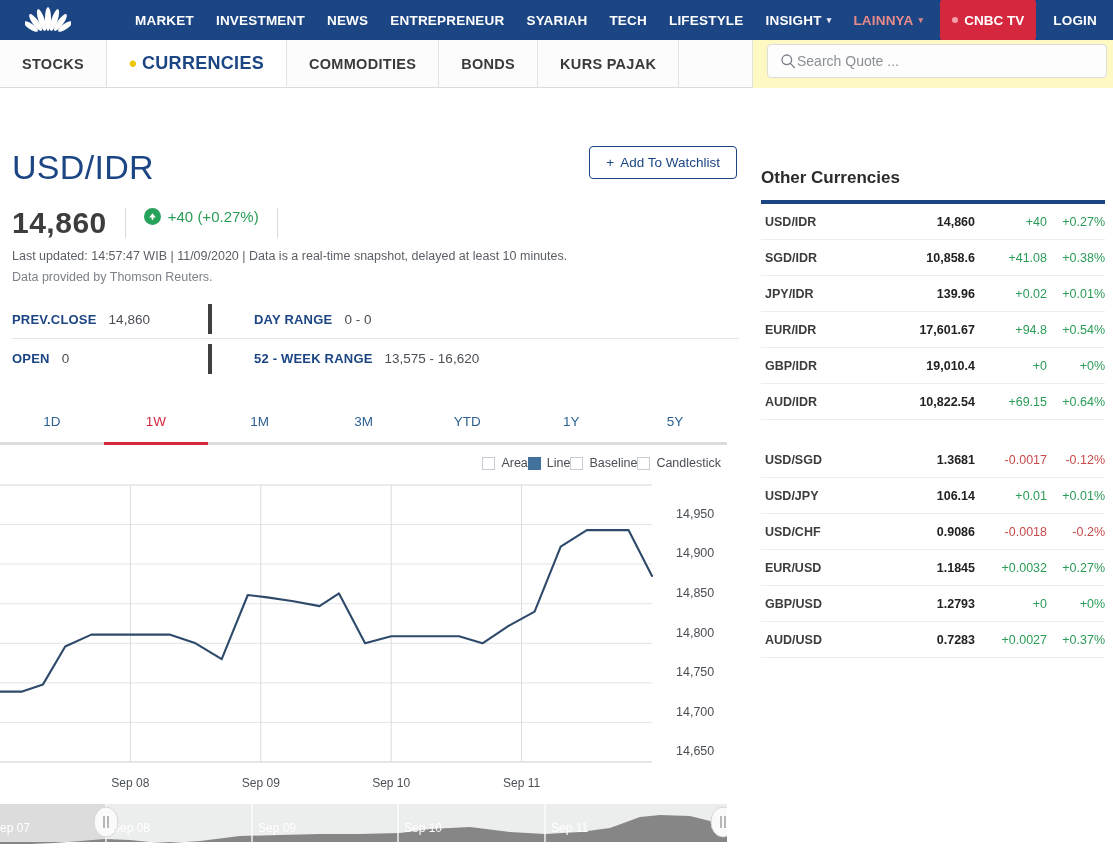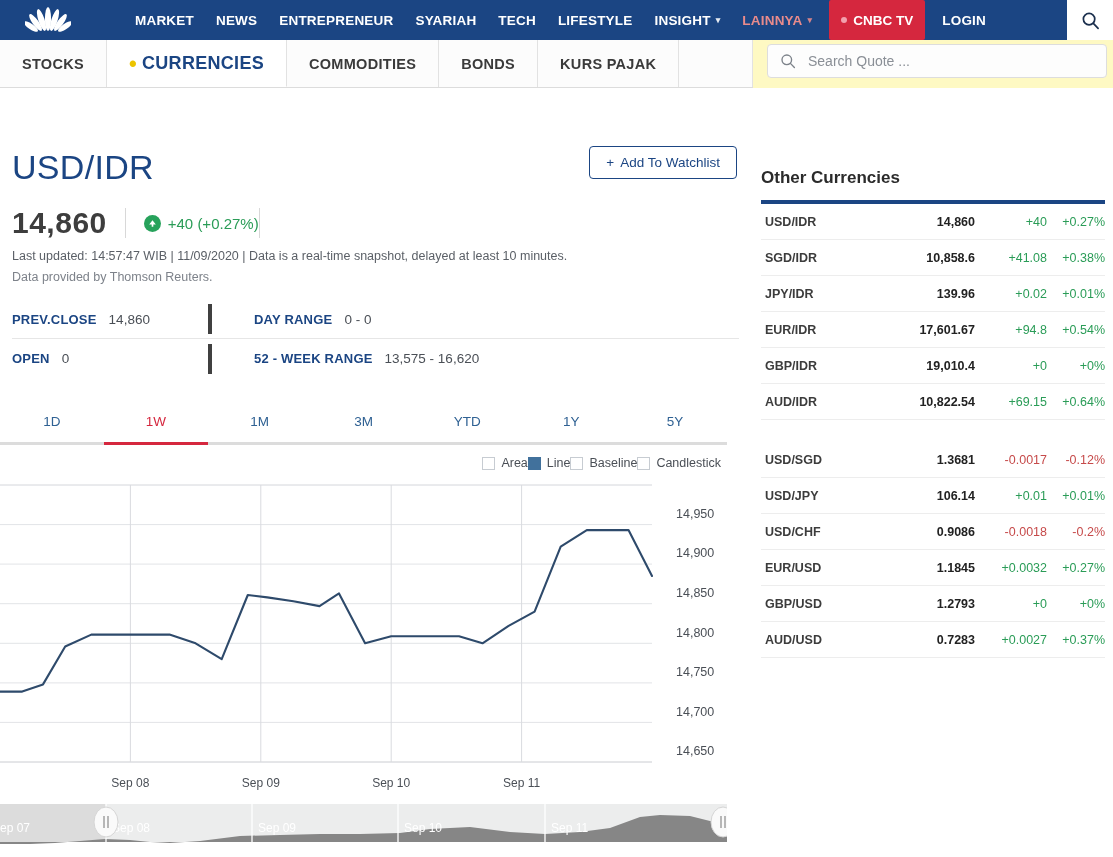--- a/index.html
+++ b/index.html
@@ -75,21 +75,21 @@
     position:relative; top:0;
   }
   .subtab .bullet { color:#ecc400; font-size:22px; line-height:0; margin-right:5px; position:relative; top:1px;}
   .subtab-filler { flex:1; border-right:1px solid #e2e2e2; background:#fcfcfc;}
 
   .searchquote {
     position:absolute; right:6px; top:4px;
     width:340px; height:34px;
     border:1px solid #dddddd; border-radius:4px;
     background:#fdfdfd;
-    display:flex; align-items:center; gap:12px;
+    display:flex; align-items:center; gap:1px;
     padding:0 12px;
     cursor:text;
   }
   .searchquote .sq-text { color:#8a8f96; font-size:14px; }
 
   
   .main { position:absolute; left:0; top:88px; width:1113px; height:769px; }
 
   .left { position:absolute; left:0; top:0; width:745px; }
   .right { position:absolute; left:755px; top:0; width:350px; }
@@ -102,24 +102,24 @@
     border:1px solid #1b4583; border-radius:4px;
     background:#fff; color:#1b4583;
     font-size:13.5px; padding:8px 16px;
     cursor:pointer; white-space:nowrap;
   }
   .watchlist-btn .plus { margin-right:6px; }
 
   .price-row { display:flex; align-items:center; margin-top:22px; }
   .price { font-size:30px; font-weight:bold; color:#3d3d3d; letter-spacing:.5px;}
   .chg-wrap {
-    display:flex; align-items:center; gap:7px;
+    display:flex; gap:7px;
     margin-left:18px; padding-left:18px;
     border-left:1px solid #d8d8d8; border-right:1px solid #d8d8d8;
-    height:30px;
+    padding-right:18px; height:30px;
   }
   .arrow-up {
     width:17px;height:17px;border-radius:50%;background:#27a25b;
     display:flex;align-items:center;justify-content:center;
   }
   .chg-text { color:#2a9c57; font-size:15px; }
 
   .updated { margin-top:9px; font-size:12.5px; color:#5a5f66; }
   .provider { margin-top:7px; font-size:12.5px; color:#7d828a; }
 
@@ -192,20 +192,23 @@
         <ellipse cx="10.6" cy="16.5" rx="3.0" ry="10.2" transform="rotate(-36 10.6 16.5)"></ellipse>
         <ellipse cx="35.4" cy="16.5" rx="3.0" ry="10.2" transform="rotate(36 35.4 16.5)"></ellipse>
         <ellipse cx="5.8" cy="20.5" rx="2.8" ry="8.4" transform="rotate(-56 5.8 20.5)"></ellipse>
         <ellipse cx="40.2" cy="20.5" rx="2.8" ry="8.4" transform="rotate(56 40.2 20.5)"></ellipse>
       </g>
     </svg>
   </div>
   <div class="topnav-items">
     <div class="nav-item">
         <span>MARKET</span>
+      </div>
+    <div class="nav-item">
+        <span>INVESTMENT</span>
       </div>
     <div class="nav-item">
         <span>NEWS</span>
       </div>
     <div class="nav-item">
         <span>ENTREPRENEUR</span>
       </div>
     <div class="nav-item">
         <span>SYARIAH</span>
       </div>

